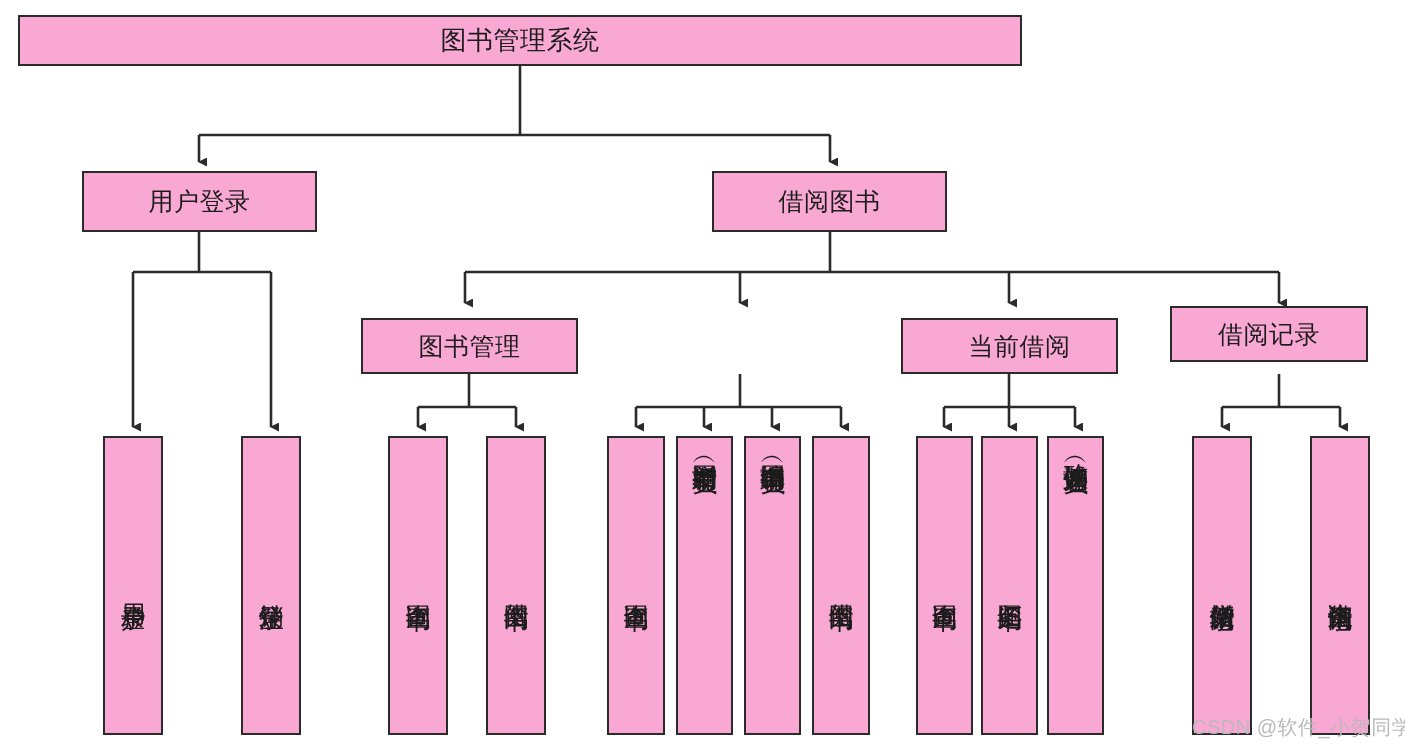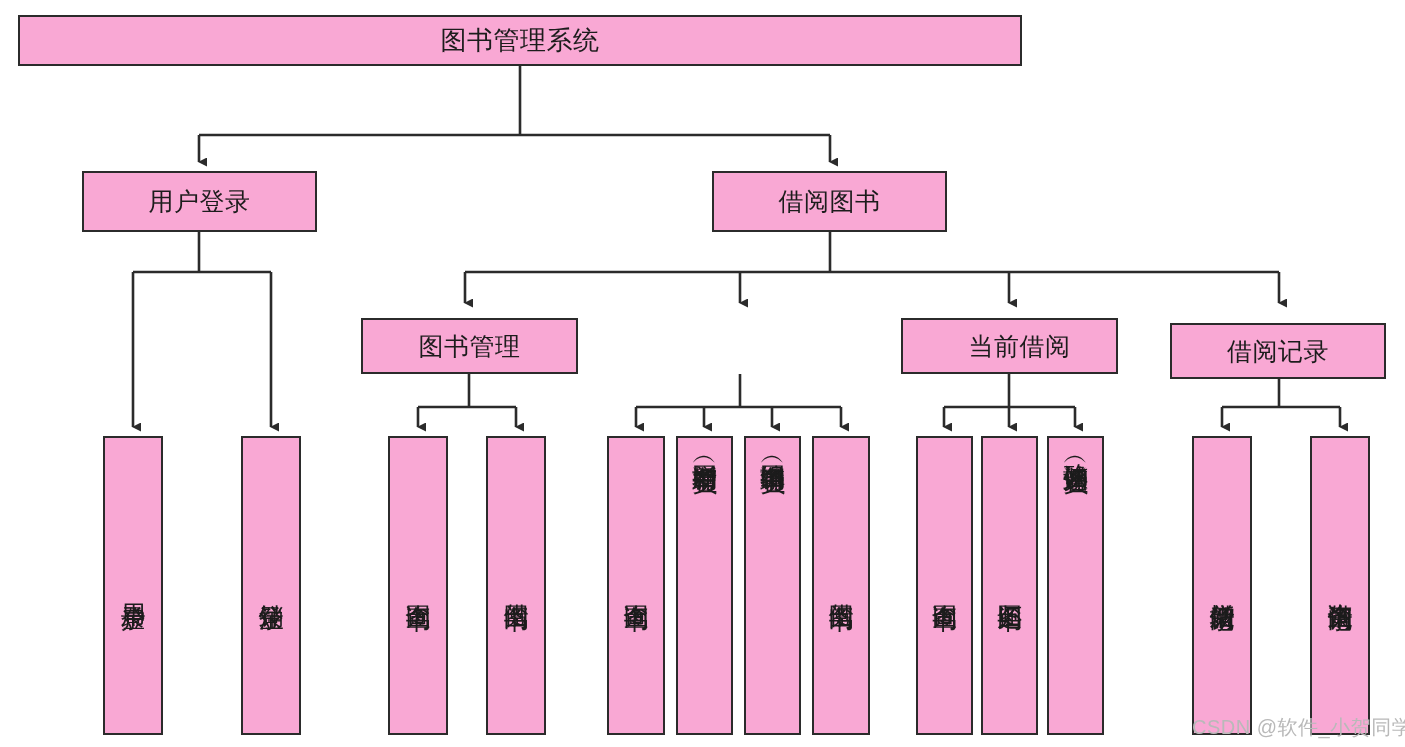--- a/index.html
+++ b/index.html
@@ -146,21 +146,21 @@
   <div class="node horiz" style="left:712px; top:171px; width:235px; height:61px;">
     <span class="node-label">借阅图书</span>
   </div>
 
   <div class="node horiz" style="left:361px; top:318px; width:217px; height:56px;">
     <span class="node-label">图书管理</span>
   </div>
   <div class="node horiz" style="left:901px; top:318px; width:217px; height:56px;padding-left:20px;">
     <span class="node-label">当前借阅</span>
   </div>
-  <div class="node horiz" style="left:1170px; top:323px; width:216px; height:56px;">
+  <div class="node horiz" style="left:1170px; top:306px; width:198px; height:56px;">
     <span class="node-label">借阅记录</span>
   </div>
 
   <div class="node vert center-text" style="left:103px; top:436px; width:60px; height:299px;">
     <span class="node-label">用户登录</span>
   </div>
   <div class="node vert center-text" style="left:241px; top:436px; width:60px; height:299px;">
     <span class="node-label">注销登录</span>
   </div>
 

